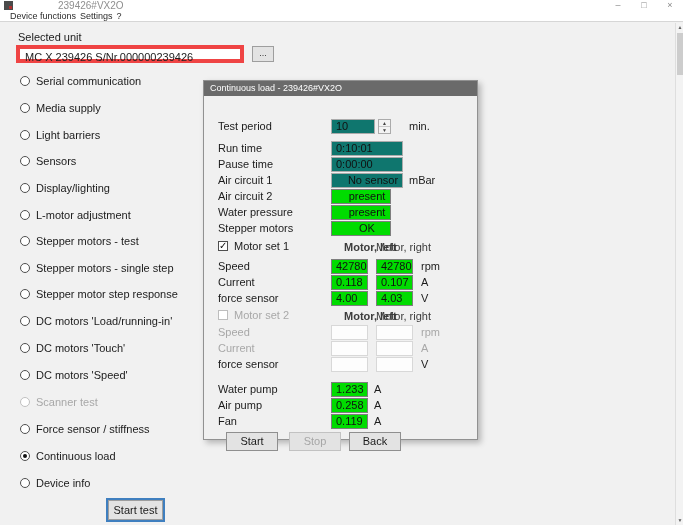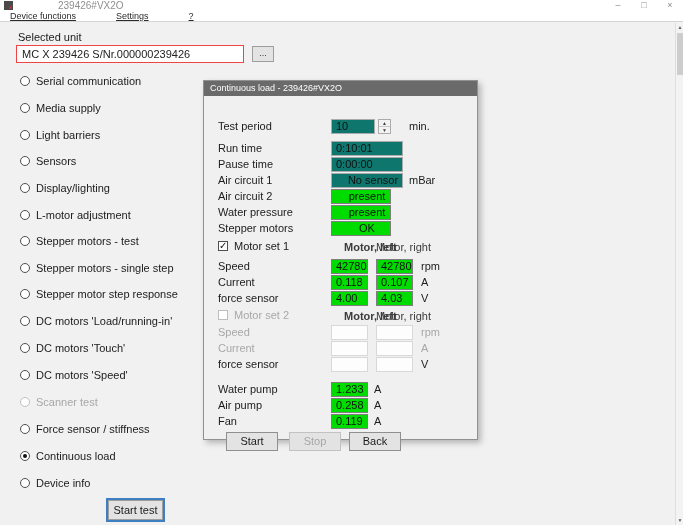--- a/index.html
+++ b/index.html
@@ -14,29 +14,29 @@
               position:relative; flex:0 0 auto; }
   .app-icon::after { content:""; position:absolute; right:1px; bottom:1px;
               width:3px; height:3px; background:#b03030; }
   .win-title { font-size:10px; color:#8f8f8f;margin-left:40px; }
   .win-controls { margin-left:auto; display:flex; }
   .win-btn { width:26px; height:11px; font-size:9px; line-height:11px;
              text-align:center; color:#8a8a8a; cursor:default; }
   .menubar { position:absolute; left:0; top:11px; width:683px; height:11px;
              background:#ffffff; border-bottom:1px solid #d6d6d6;
              display:flex; align-items:center; font-size:9px; color:#2b2b2b; }
-  .menu-item { padding:0 20px;text-decoration:underline; }
+  .menu-item { padding:0 2px; }
   .menu-item:first-child { padding-left:10px; }
 
   
   .content { position:absolute; left:0; top:23px; width:675px; height:502px;
              background:#f1f1f1; }
   .group-label { position:absolute; left:18px; top:8px; font-size:11px; }
   .unit-box { position:absolute; left:16px; top:22px; width:228px; height:18px;
-              background:#ffffff; border:1px solid #ef4444; line-height:16px;
+              background:#ffffff; border:4px solid #ef4444; line-height:16px;
               padding-left:5px; font-size:11px; color:#222; }
   .browse-btn { position:absolute; left:252px; top:23px; width:22px; height:16px;
                 background:#e3e3e3; border:1px solid #9e9e9e; font-size:9px;
                 line-height:13px; text-align:center; color:#333; }
 
   .radio-item { position:absolute; left:20px; height:14px; display:flex;
                 align-items:center; white-space:nowrap; }
   .radio { width:10px; height:10px; border:1px solid #4f4f4f; border-radius:50%;
            background:#fff; margin-right:6px; position:relative; flex:0 0 auto; }
   .radio.sel::after { content:""; position:absolute; left:2px; top:2px;

